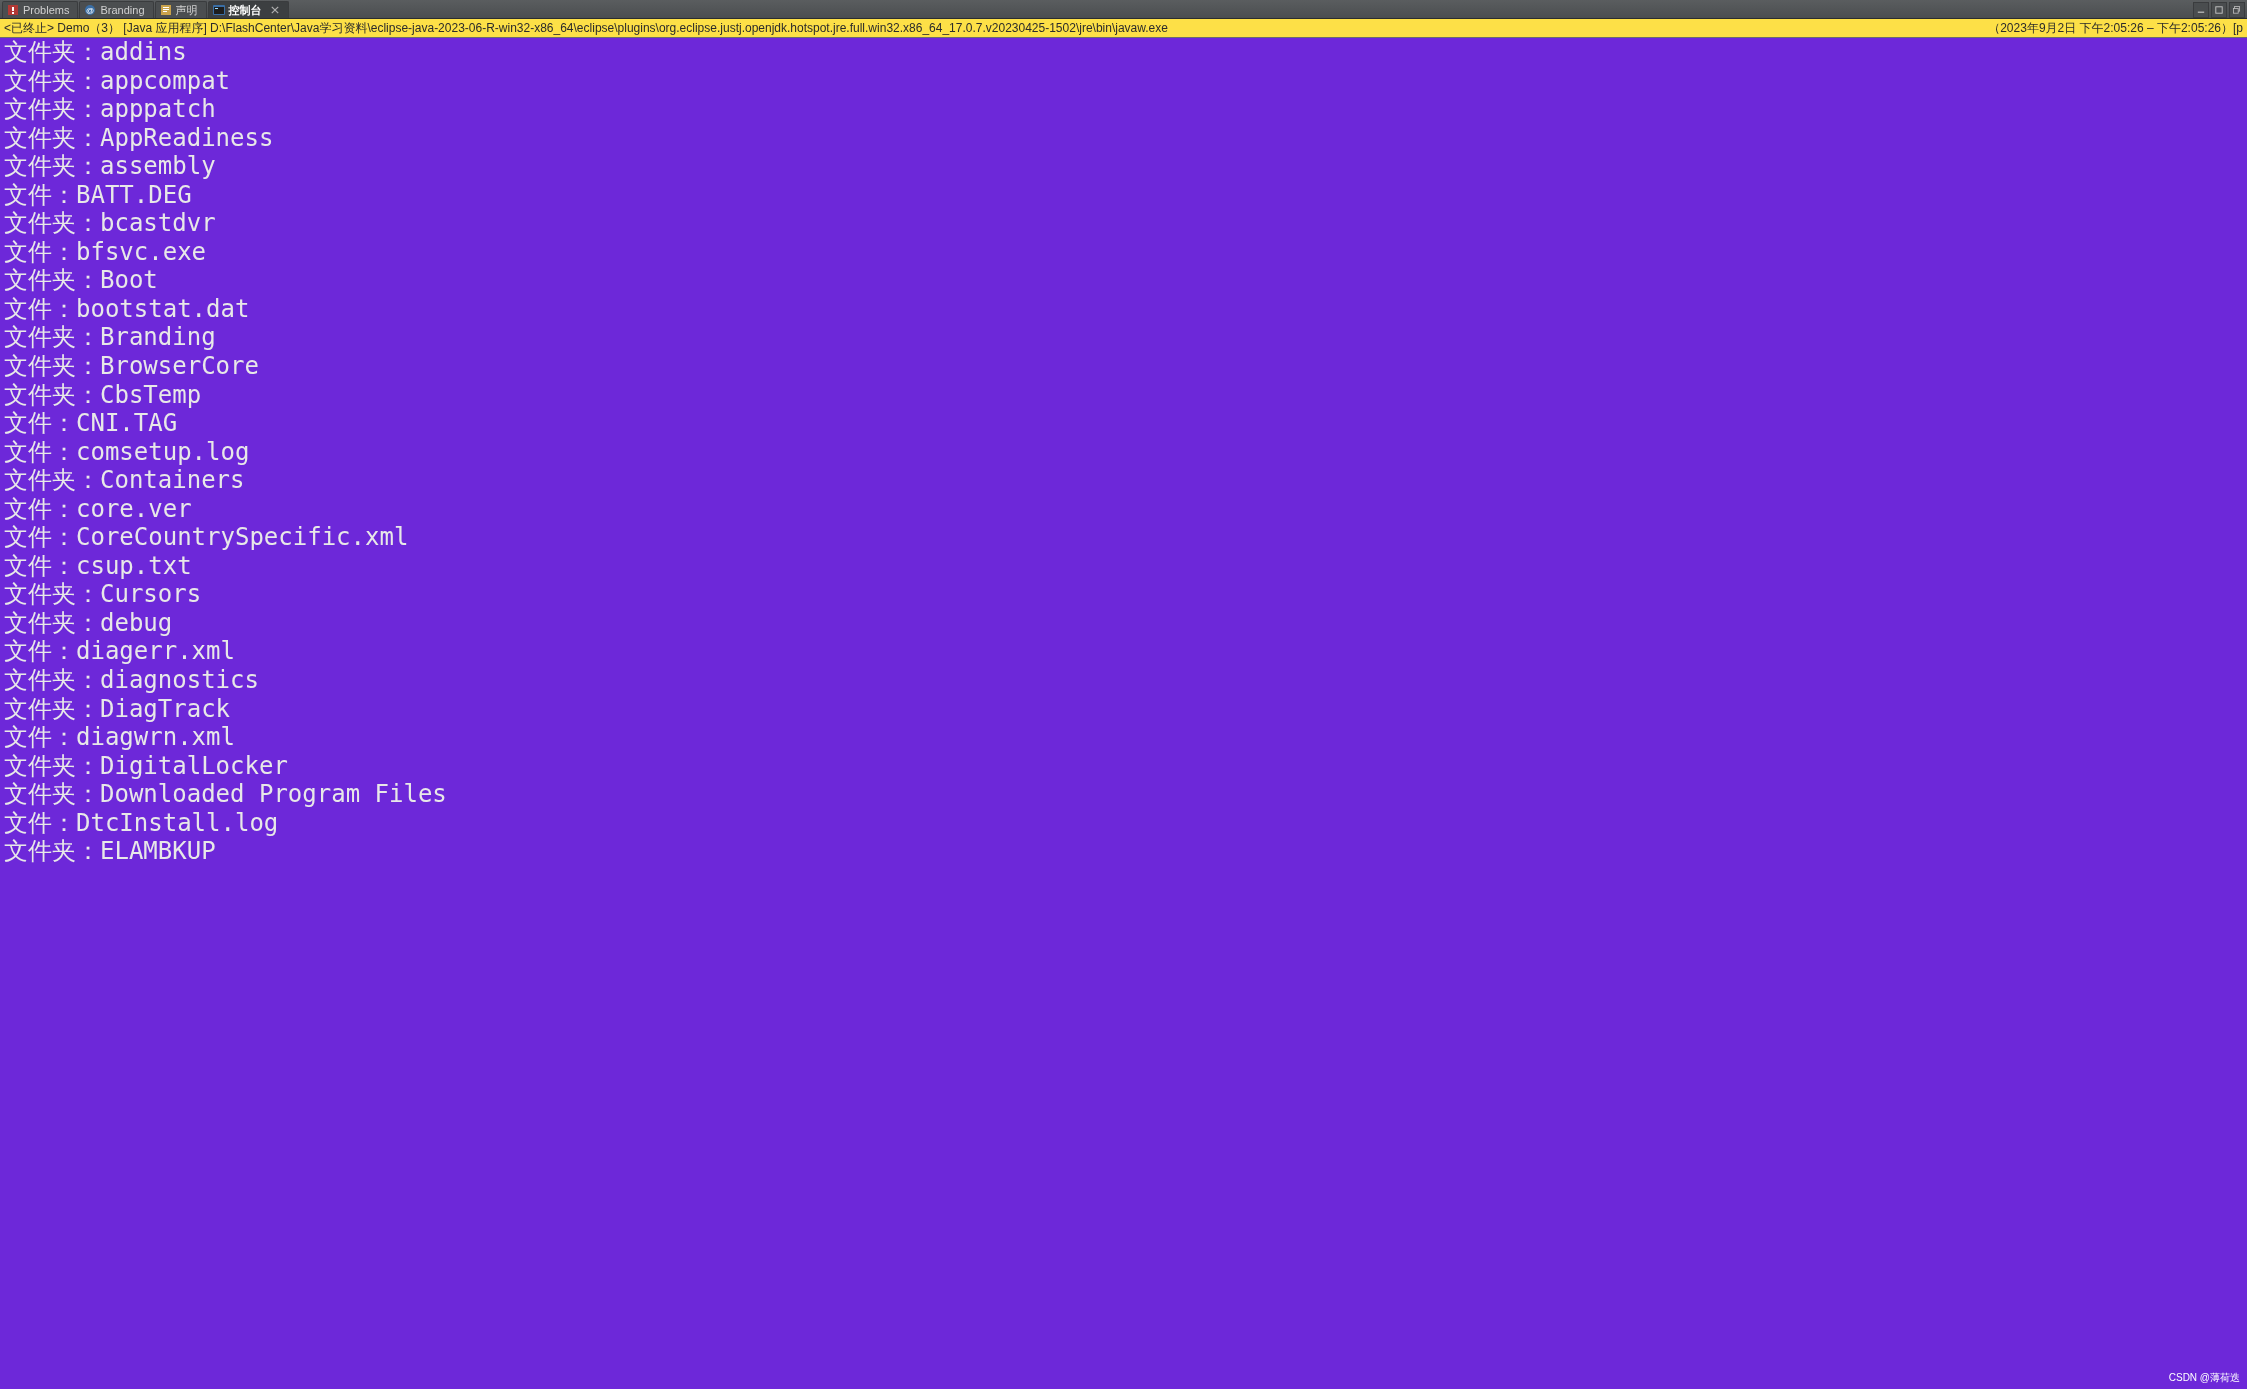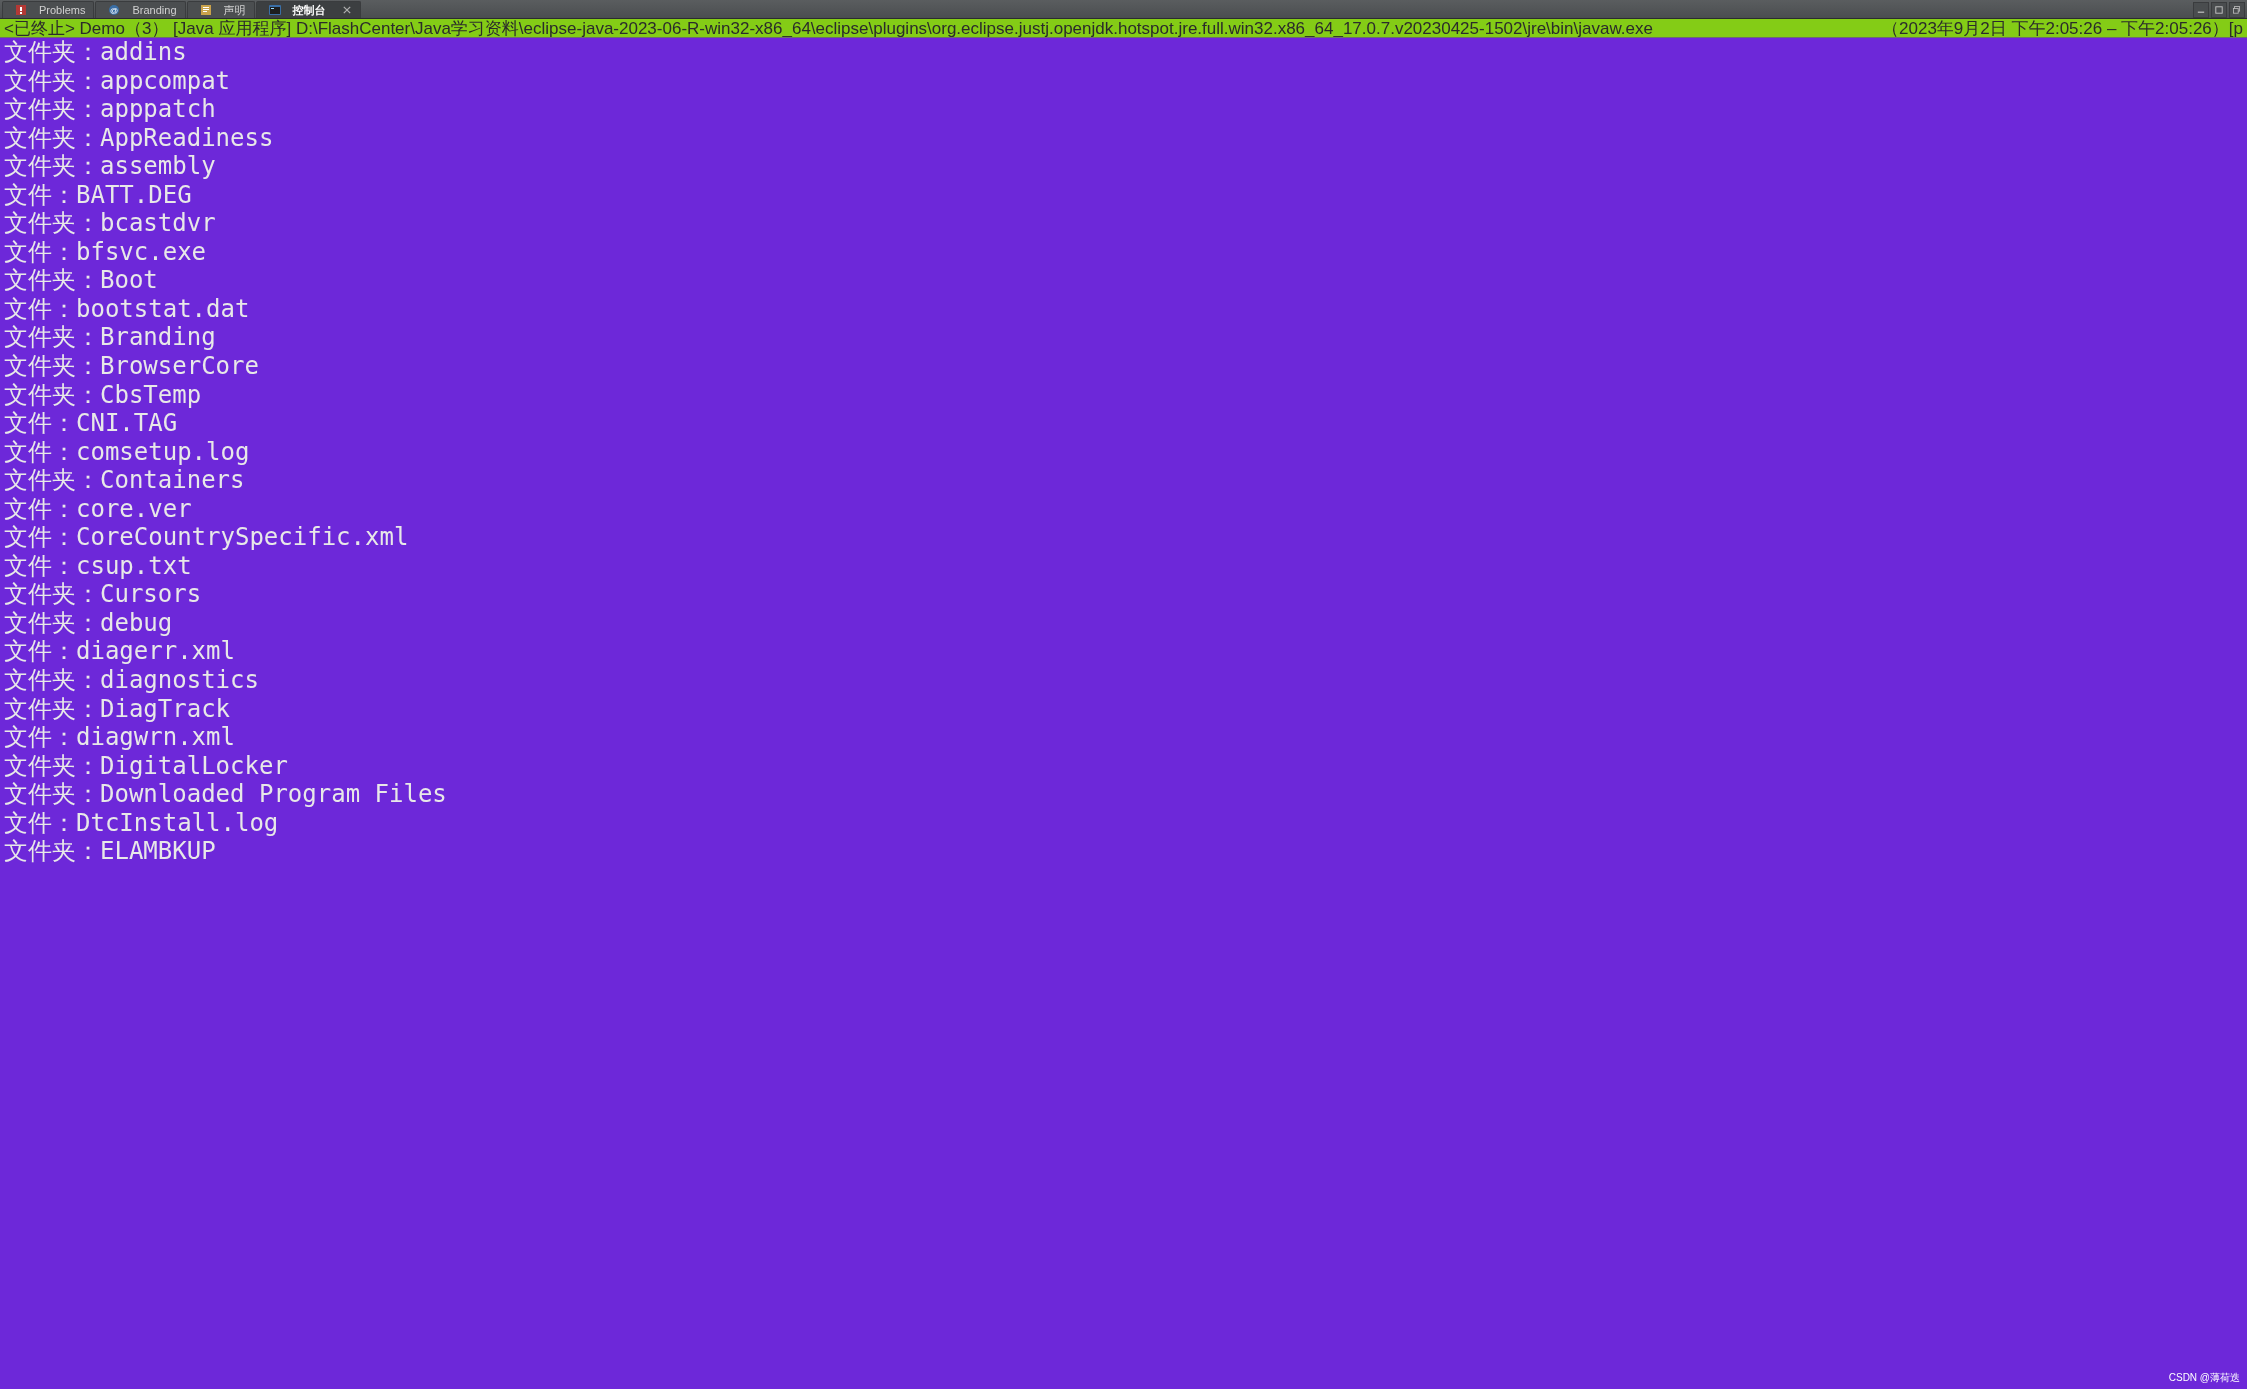--- a/index.html
+++ b/index.html
@@ -13,23 +13,23 @@
   
   .tab-strip{
     display:flex;align-items:flex-end;
     height:18px;
     background:linear-gradient(#5a5d5f,#4b4e50);
     border-bottom:1px solid #2b2d2f;
     padding-left:2px;
     white-space:nowrap;
   }
   .tab{
-    display:flex;align-items:center;gap:12px;
+    display:flex;align-items:center;gap:4px;
     height:16px;
-    padding:0 8px 0 12px;
+    padding:0 8px 0 4px;
     margin-right:1px;
     background:#4b4e50;
     border:1px solid #3a3c3e;border-bottom:none;
     border-radius:2px 2px 0 0;
     color:#d0d0d0;
     font-size:11px;
     cursor:default;
   }
   .tab.active{
     background:#3c3f41;
@@ -38,23 +38,23 @@
   }
   .tab .icon{width:12px;height:12px;display:flex;align-items:center;justify-content:center;}
   .tab .close{margin-left:4px;width:10px;height:10px;display:flex;align-items:center;justify-content:center;color:#b0b0b0;}
   .spacer{flex:1;}
   .win-btns{display:flex;gap:2px;padding-right:2px;}
   .win-btn{width:14px;height:14px;display:flex;align-items:center;justify-content:center;color:#c0c0c0;background:#4a4d4f;border:1px solid #3a3c3e;}
   
   .status-line{
     display:flex;align-items:center;
     height:18px;
-    background:#84cc16;
+    background:#fde047;
     color:#2b2b2b;
-    font-size:17px;
+    font-size:12px;
     padding:0 4px;
     white-space:nowrap;
     overflow:hidden;
     border-bottom:1px solid #6d6d6d;
   }
   .status-line .right{margin-left:auto;}
   
   .console{
     position:absolute;top:38px;left:0;right:0;bottom:0;
     background:#6d28d9;

